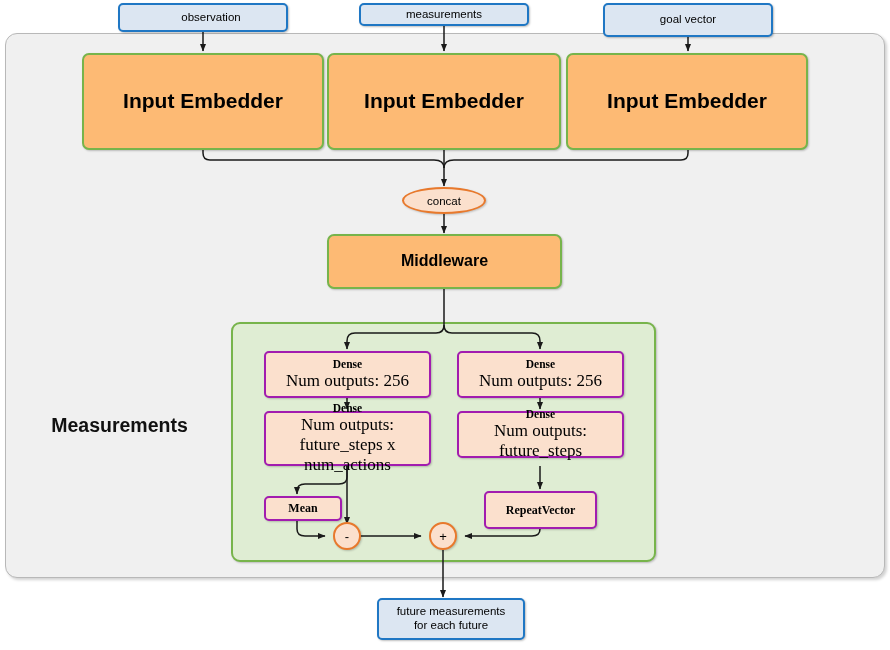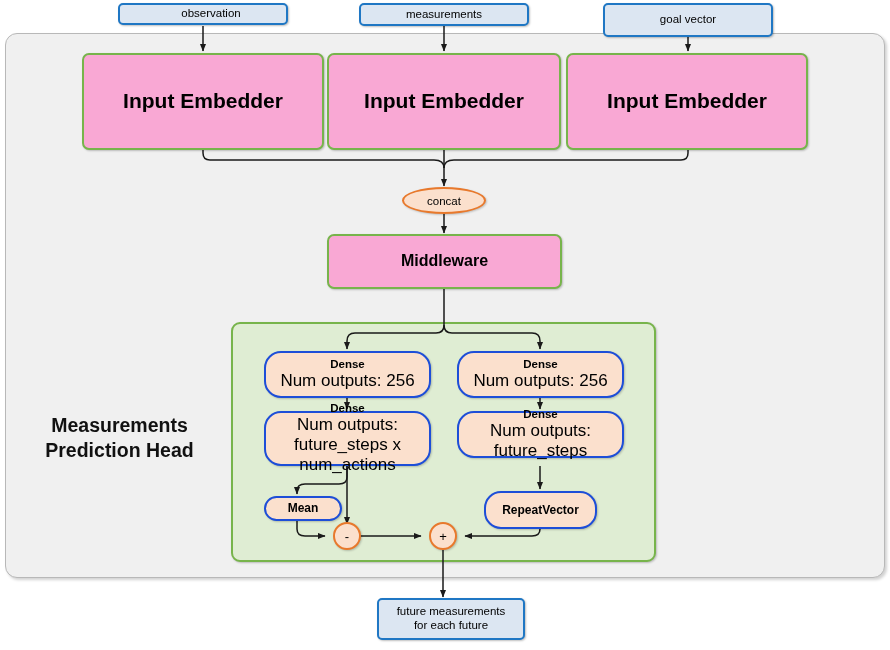--- a/index.html
+++ b/index.html
@@ -52,21 +52,21 @@
   .io-box {
     background: #dce6f2;
     border: 2px solid #1f77c4;
     border-radius: 5px;
     color: #000000;
     font-size: 11.5px;
     box-shadow: 1px 1px 2px rgba(0,0,0,0.25);
   }
   
   .green-box {
-    background: #f9a8d4;
+    background: #fdba74;
     border: 2px solid #77b44b;
     border-radius: 7px;
     color: #000000;
     box-shadow: 1px 1px 2px rgba(0,0,0,0.22);
   }
   .embedder {
     font-size: 21px;
     font-weight: bold;
   }
   .middleware-label {
@@ -86,25 +86,26 @@
     position: absolute;
     font-size: 19.5px;
     font-weight: bold;
     color: #111111;
     text-align: center;
     line-height: 1.3;
   }
   
   .orange-box {
     background: #fbe0cd;
-    border: 2px solid #1d4ed8;
-    border-radius: 17px;
+    border: 2px solid #a21caf;
+    border-radius: 5px;
     color: #000000;
     font-size: 11.5px;
     box-shadow: 1px 1px 2px rgba(0,0,0,0.2);
+    font-family: Liberation Serif, serif;
   }
   .dense-title {
     font-weight: bold;
     font-size: 11.5px;
   }
   .dense-sub {
     font-size: 17px;
   }
   .op-label {
     font-size: 12px;
@@ -143,21 +144,20 @@
 <body>
 
 <div id="canvas">
 
   <div class="outer-container"></div>
 
   <div class="head-panel" style="left:231px; top:322px; width:425px; height:240px;"></div>
 
   <div class="head-title" style="left:22px; top:413px; width:195px;">
     <div>Measurements</div>
-    <div>Prediction Head</div>
   </div>
 
   <svg id="wires" viewBox="0 0 890 650">
     <defs>
       <marker id="arrow" markerWidth="9" markerHeight="9" refX="7.4" refY="3.2" orient="auto" markerUnits="userSpaceOnUse">
         <path d="M0,0 L8,3.2 L0,6.4 z" fill="#1a1a1a"></path>
       </marker>
     </defs>
     <g fill="none" stroke="#1a1a1a" stroke-width="1.5">
 
@@ -188,21 +188,21 @@
       <path d="M540,466 L540,489" marker-end="url(#arrow)"></path>
 
       <path d="M540,517 L540,529 Q540,536 532,536 L465,536" marker-end="url(#arrow)"></path>
 
       <path d="M360,536 L421,536" marker-end="url(#arrow)"></path>
 
       <path d="M443,550 L443,597" marker-end="url(#arrow)"></path>
     </g>
   </svg>
 
-  <div class="node io-box" style="left:118px; top:3px; width:170px; height:22px;padding-left:16px;">
+  <div class="node io-box" style="left:118px; top:3px; width:170px; height:29px;padding-left:16px;">
     <span>observation</span>
   </div>
   <div class="node io-box" style="left:359px; top:3px; width:170px; height:23px;">
     <span>measurements</span>
   </div>
   <div class="node io-box" style="left:603px; top:3px; width:170px; height:34px;">
     <span>goal vector</span>
   </div>
 
   <div class="node green-box embedder" style="left:82px; top:53px; width:242px; height:97px;">

